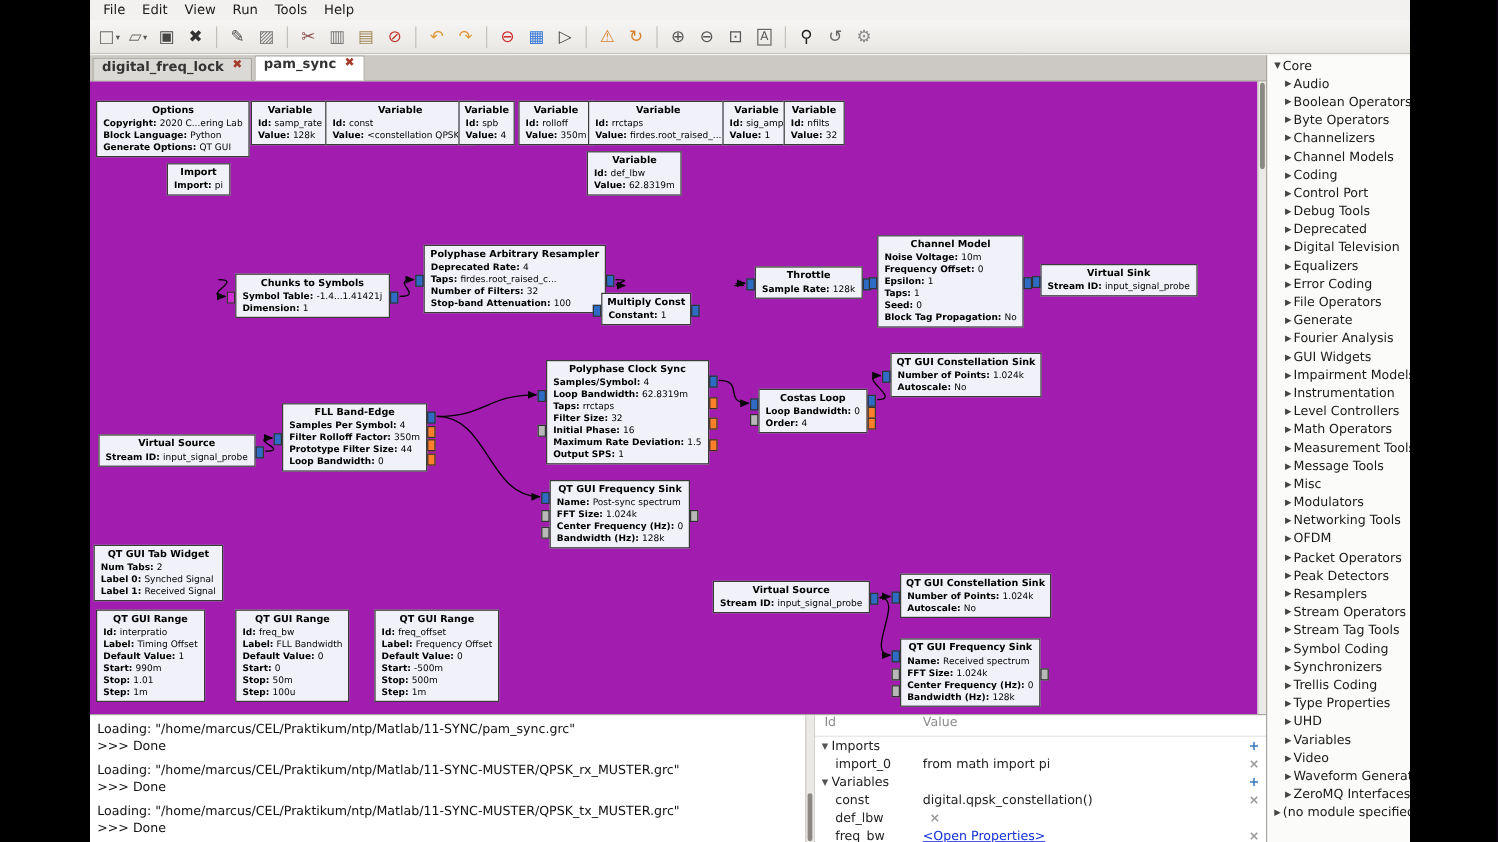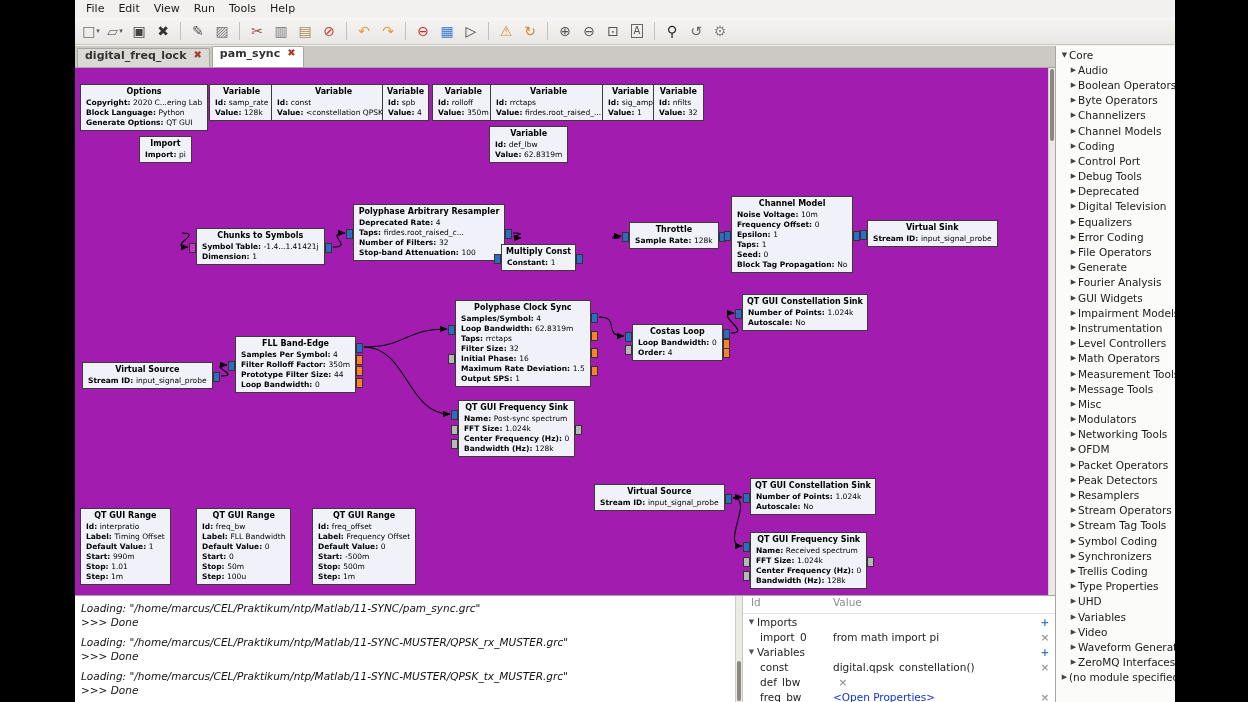--- a/index.html
+++ b/index.html
@@ -30,21 +30,21 @@
 
   .vscroll { width:7px; background:#eceae7; border-left:1px solid #d0cdc9; position:relative; }
   .vthumb { position:absolute; left:1px; right:1px; background:#8b8781; border-radius:2px; }
 
   .block { position:absolute; background:#f1f1fa; border:1px solid #3a3a3a; font-size:7.5px; line-height:10px; color:#000; z-index:2; padding-bottom:2px; }
   .btitle { font-weight:bold; font-size:8px; line-height:12px; text-align:center; padding:1px 4px 0; white-space:nowrap; }
   .bparam { padding:0 5px; white-space:nowrap; }
   .port { position:absolute; width:7px; height:10px; border:1px solid #333; z-index:3; }
 
   .bottomrow { height:107px; display:flex; border-top:1px solid #a9a6a2; background:#fff; }
-  .console { width:660px; font-size:10.5px; color:#111; padding:6px 6px 0; overflow:hidden;font-style:italic; }
+  .console { width:596px; font-size:10.5px; color:#111; padding:6px 6px 0; overflow:hidden; }
   .cline { height:13.5px; white-space:nowrap; }
   .cgap { height:7px; }
   .cscroll { width:7px; background:#eceae7; border-left:1px solid #d0cdc9; position:relative; }
 
   .props { flex:1; border-left:1px solid #c9c6c2; font-size:10.5px; color:#222; overflow:hidden; }
   .props-header { display:flex; height:18px; align-items:flex-start; color:#8d8d8d; border-bottom:1px solid #e4e4e4; }
   .ph-id { width:90px; padding-left:8px; }
   .props-row { display:flex; height:15px; align-items:center; }
   .pr-id { width:90px; display:flex; align-items:center; white-space:nowrap; overflow:hidden; }
   .pr-id .arr { width:11px; font-size:7px; color:#555; text-align:center; margin-left:3px; }
@@ -335,20 +335,26 @@
             <div class="block" style="left: 383px; top: 332px; min-width: 108px;">
               <div class="btitle">QT GUI Frequency Sink</div>
               <div class="bparam"><b>Name: </b>Post-sync spectrum</div>
               <div class="bparam"><b>FFT Size: </b>1.024k</div>
               <div class="bparam"><b>Center Frequency (Hz): </b>0</div>
               <div class="bparam"><b>Bandwidth (Hz): </b>128k</div>
               <span class="port" style="background: rgb(46, 107, 196); top: 9px; left: -8px;"></span>
               <span class="port" style="background: rgb(184, 184, 184); top: 24px; left: -8px;"></span>
               <span class="port" style="background: rgb(184, 184, 184); top: 38px; left: -8px;"></span>
               <span class="port" style="background: rgb(184, 184, 184); top: 24px; right: -8px;"></span>
+            </div>
+            <div class="block" style="left: 3px; top: 386px; min-width: 92px;">
+              <div class="btitle">QT GUI Tab Widget</div>
+              <div class="bparam"><b>Num Tabs: </b>2</div>
+              <div class="bparam"><b>Label 0: </b>Synched Signal</div>
+              <div class="bparam"><b>Label 1: </b>Received Signal</div>
             </div>
             <div class="block" style="left: 5px; top: 440px; min-width: 73px;">
               <div class="btitle">QT GUI Range</div>
               <div class="bparam"><b>Id: </b>interpratio</div>
               <div class="bparam"><b>Label: </b>Timing Offset</div>
               <div class="bparam"><b>Default Value: </b>1</div>
               <div class="bparam"><b>Start: </b>990m</div>
               <div class="bparam"><b>Stop: </b>1.01</div>
               <div class="bparam"><b>Step: </b>1m</div>
             </div>

